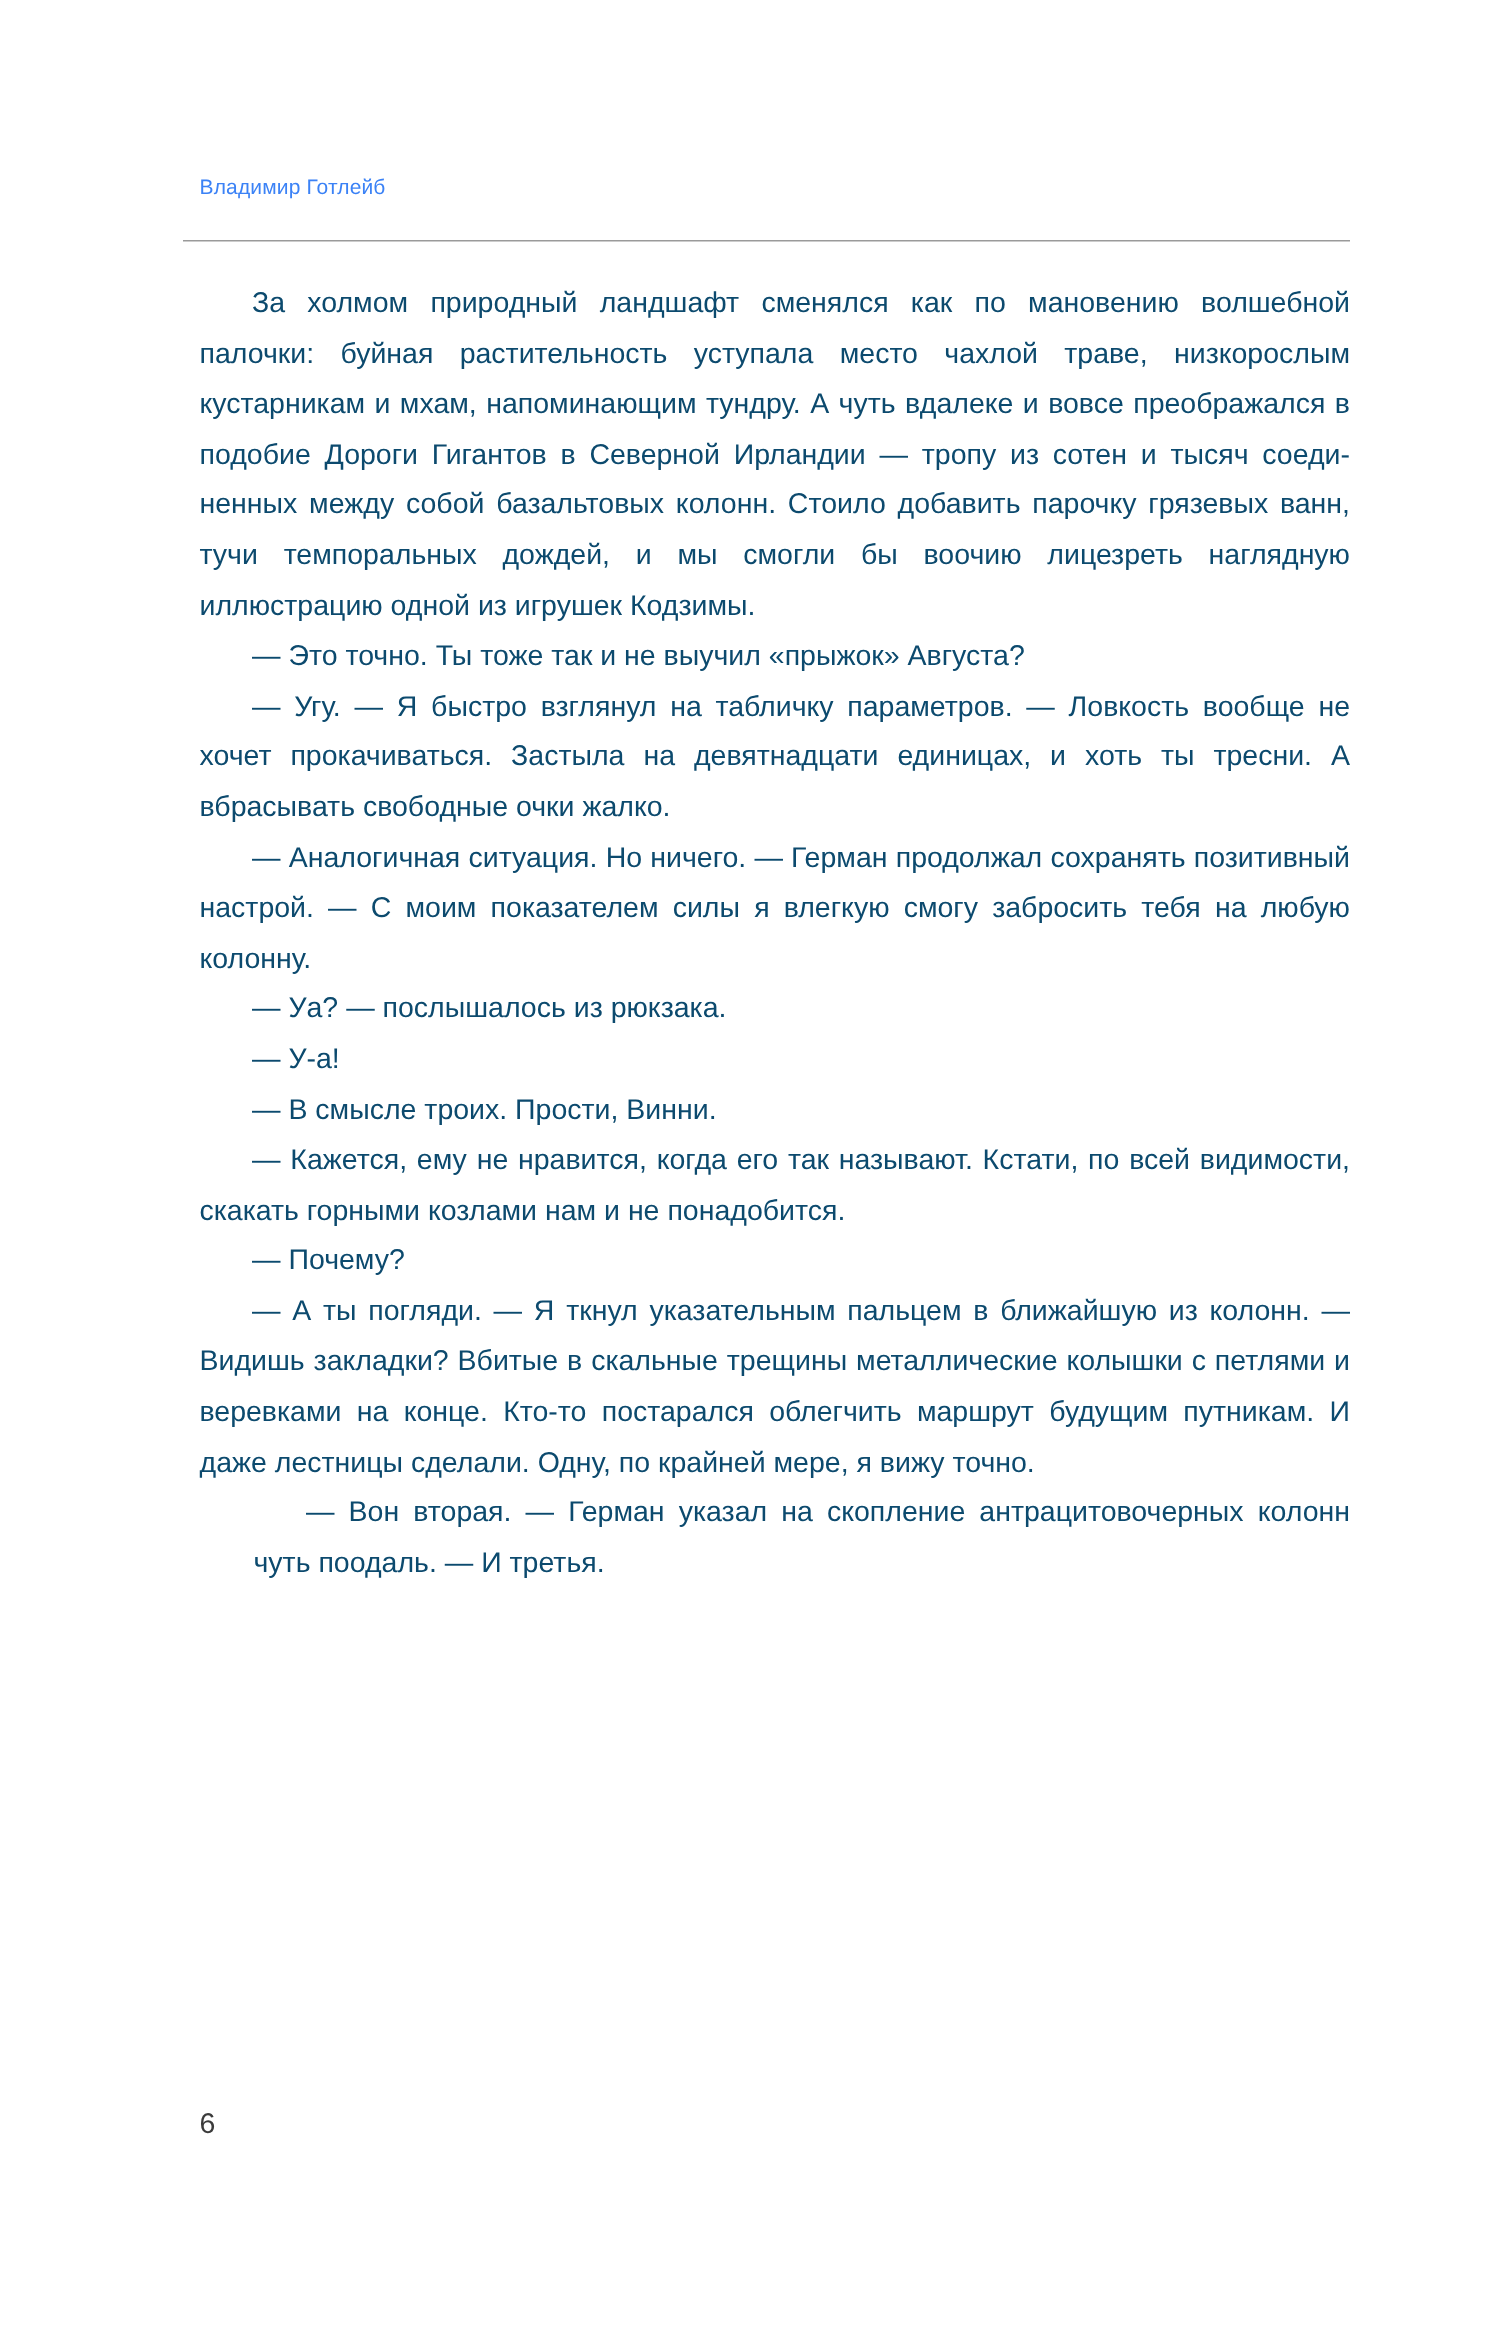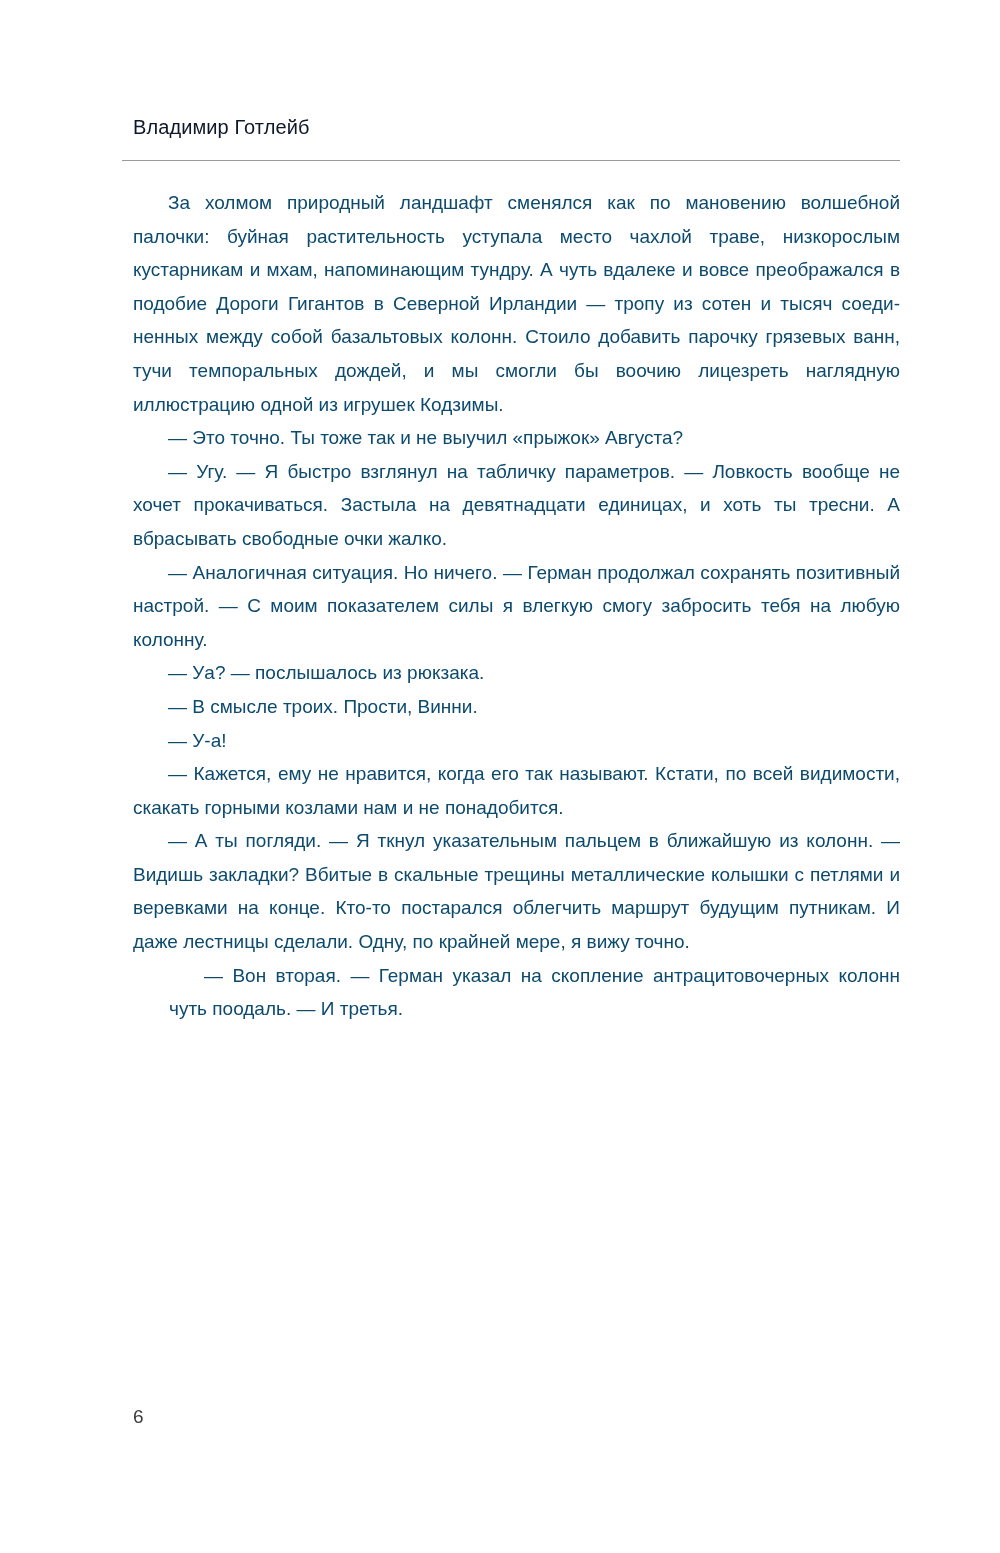--- a/index.html
+++ b/index.html
@@ -17,24 +17,24 @@
     overflow: hidden;
     box-sizing: border-box;
   }
 
   
   .running-head {
     position: absolute;
     left: 133px;
     top: 116px;
     font-family: "Liberation Sans", "DejaVu Sans", sans-serif;
-    font-size: 20px;
+    font-size: 14px;
     font-weight: 400;
     letter-spacing: 0.1px;
-    color: #0f172a;
+    color: #3b82f6;
     white-space: nowrap;
   }
 
   .head-rule {
     position: absolute;
     left: 122px;
     top: 160px;
     width: 778px;
     height: 1px;
     background: #9a9a9a;
@@ -88,22 +88,23 @@
   <div class="running-head">Владимир Готлейб</div>
 
   <div class="head-rule"></div>
 
   <div class="textblock">
       <p>За холмом природный ландшафт сменялся как по мановению волшебной палочки: буйная растительность уступала место чах­лой траве, низкорослым кустарникам и мхам, напоминающим тундру. А чуть вдалеке и вовсе преображался в подобие Дороги Гигантов в Северной Ирландии — тропу из сотен и тысяч соеди­ненных между собой базальтовых колонн. Стоило добавить па­рочку грязевых ванн, тучи темпоральных дождей, и мы смогли бы воочию лицезреть наглядную иллюстрацию одной из игрушек Кодзимы.</p>
       <p>— Это точно. Ты тоже так и не выучил «прыжок» Августа?</p>
       <p>— Угу. — Я быстро взглянул на табличку параметров. — Лов­кость вообще не хочет прокачиваться. Застыла на девятна­дцати единицах, и хоть ты тресни. А вбрасывать свободные очки жалко.</p>
       <p>— Аналогичная ситуация. Но ничего. — Герман продолжал со­хранять позитивный настрой. — С моим показателем силы я влег­кую смогу забросить тебя на любую колонну.</p>
       <p>— Уа? — послышалось из рюкзака.</p>
+      <p>— У-а!</p>
       <p>— В смысле троих. Прости, Винни.</p>
-      <p>— У-а!</p>
       <p>— Кажется, ему не нравится, когда его так называют. Кстати, по всей видимости, скакать горными козлами нам и не понадо­бится.</p>
+      <p>— Почему?</p>
       <p>— А ты погляди. — Я ткнул указательным пальцем в ближай­шую из колонн. — Видишь закладки? Вбитые в скальные трещины металлические колышки с петлями и веревками на конце. Кто-то постарался облегчить маршрут будущим путникам. И даже лест­ницы сделали. Одну, по крайней мере, я вижу точно.</p>
       <p>— Вон вторая. — Герман указал на скопление антрацитово­черных колонн чуть поодаль. — И третья.</p>
     </div>
 
   <div class="folio">6</div>
 
 </div>
 
 </body></html>

